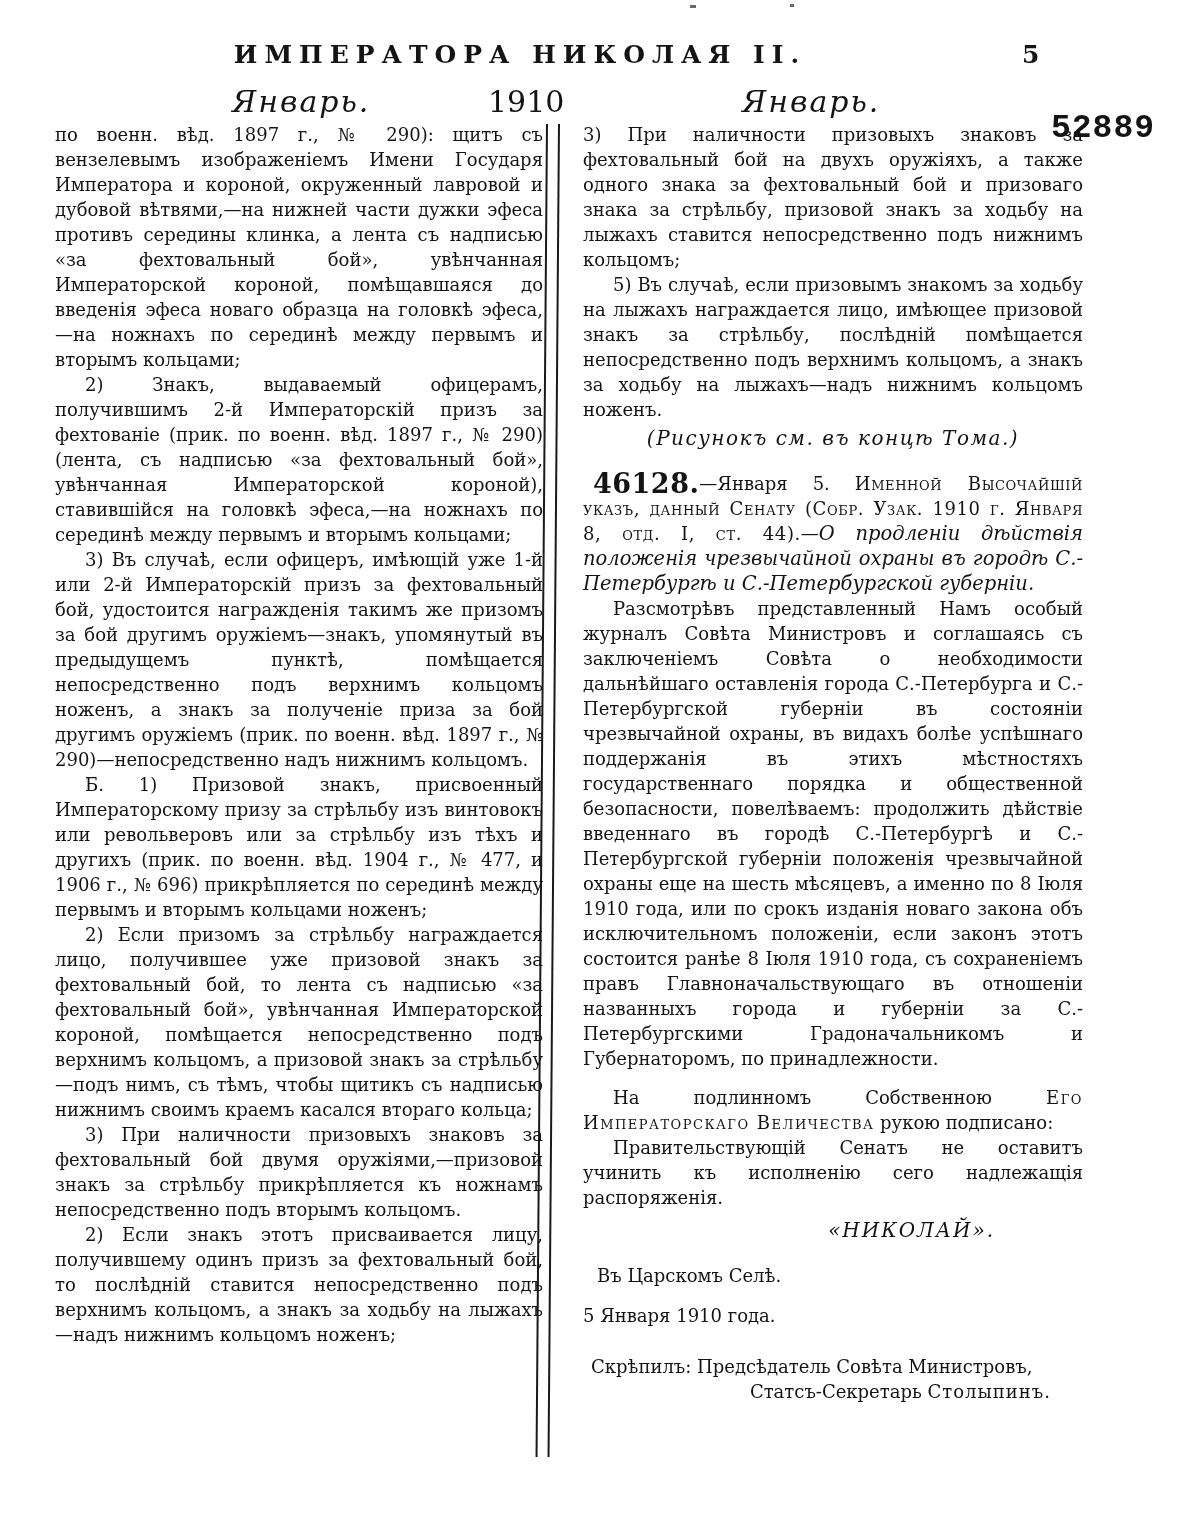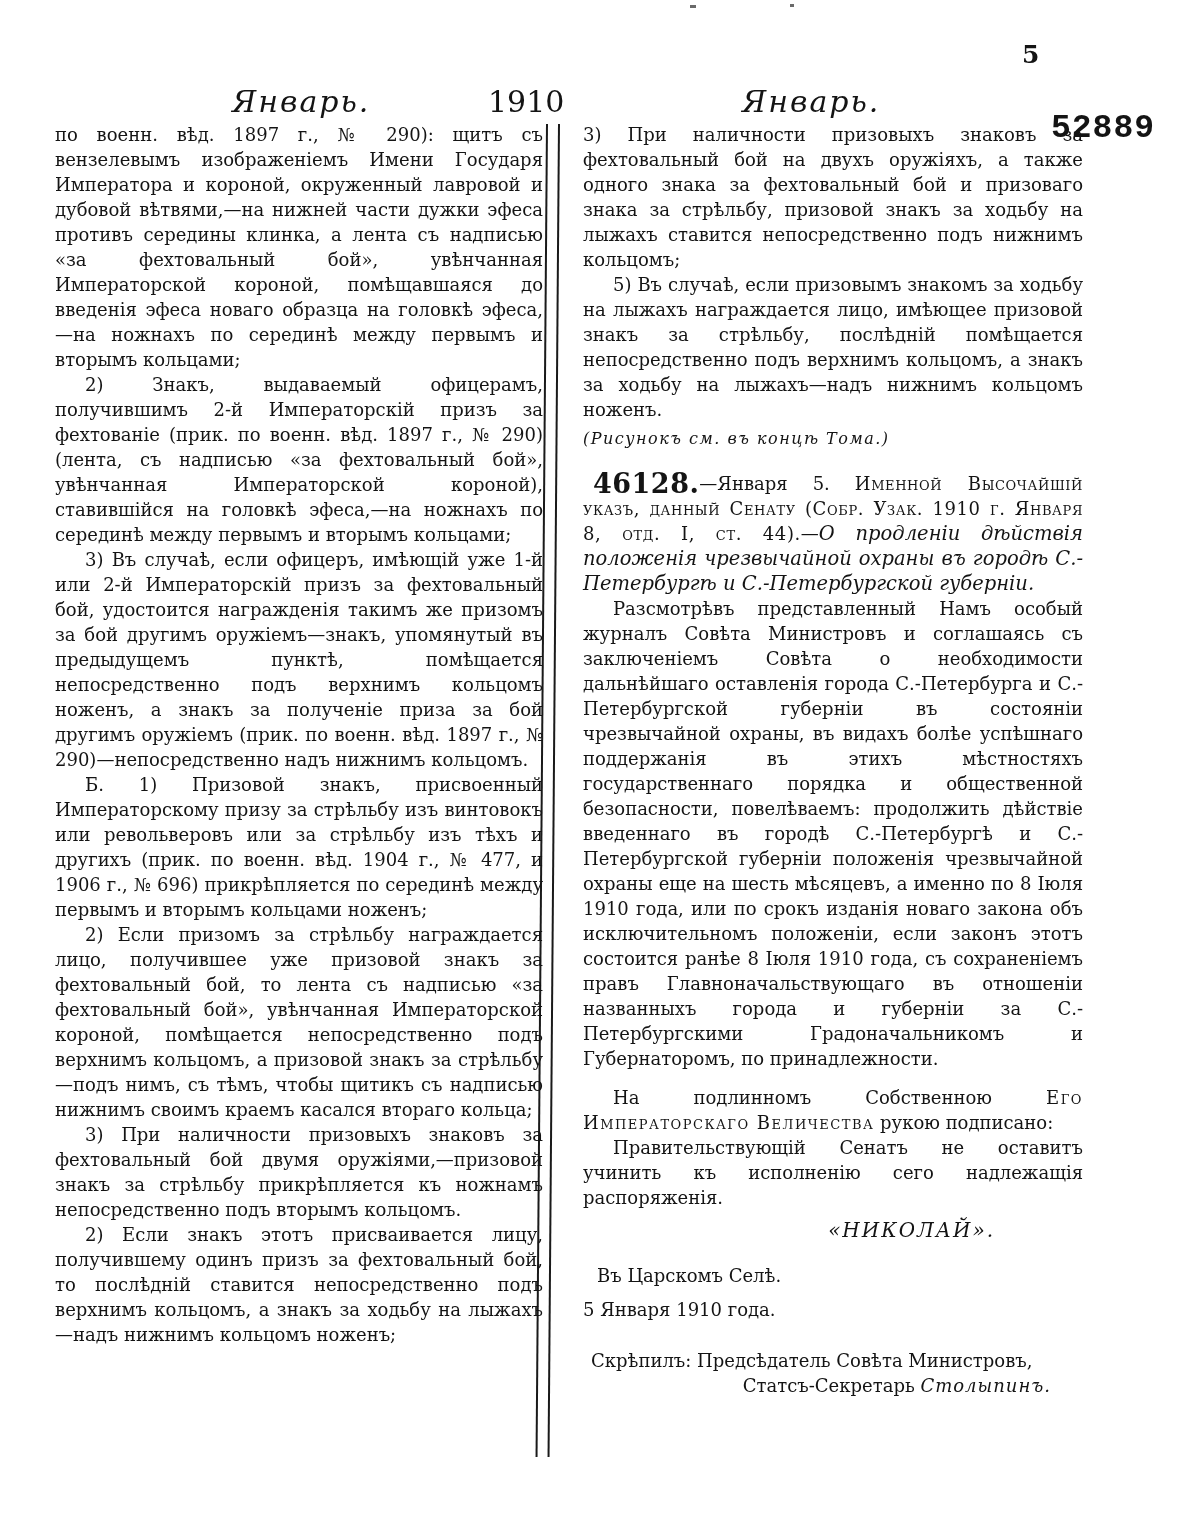--- a/index.html
+++ b/index.html
@@ -51,54 +51,55 @@
     font-size:18px; line-height:25px;
   }
   .col-left  { left:55px;  width:488px; }
   .col-right { left:583px; width:500px; }
 
   .para { margin:0; text-indent:30px; }
   .para.continuation { text-indent:0; }
 
   .figure-note {
     margin:4px 0 2px 0; text-indent:0;
-    text-align:left;
-    font-style:italic; font-size:16px; letter-spacing:1.5px;
+    text-align:center;
+    font-style:italic; font-size:20px; letter-spacing:1.5px;
   }
 
   .section-head { margin-top:20px; text-indent:10px; }
   .section-number {
     font-size:27px; font-weight:700;
     line-height:25px; vertical-align:-3px; letter-spacing:0.5px;
   }
   .sc { font-variant:small-caps; letter-spacing:0.6px; }
   .section-title { font-style:italic; font-size:19.5px; }
 
   .sig-intro { margin-top:14px; }
   .sc-spaced { font-variant:small-caps; letter-spacing:1.5px; }
 
   .signature-line {
     margin-top:8px; text-indent:0;
     text-align:right; padding-right:88px;
     font-style:italic; font-size:20px; letter-spacing:2px;
   }
   .place-line { margin-top:14px; text-indent:14px; text-align:left; }
-  .date-line  { margin-top:9px;  text-indent:0;  text-align:left; }
+  .date-line  { margin-top:15px;  text-indent:0;  text-align:left; }
   .countersign-1 { margin-top:26px; text-indent:8px; text-align:left; }
   .countersign-2 { margin-top:0; text-indent:0; text-align:right; padding-right:32px; }
-  .name-italic { font-style:italic; letter-spacing:1px; }
+  .name-italic { letter-spacing:1px; }
 </style>
 </head>
 <body>
 
 <div class="page">
 
   <div class="speck speck-1"></div>
   <div class="speck speck-2"></div>
 
+  <div class="header-title">ИМПЕРАТОРА НИКОЛАЯ II.</div>
   <div class="page-num">5</div>
   <div class="subhead italic sub-left">Январь.</div>
   <div class="subhead sub-year">1910</div>
   <div class="subhead italic sub-right">Январь.</div>
 
   <div class="margin-number" style="position:absolute; left:1051px; top:110px; font-size:33px; font-weight:700; letter-spacing:1px;font-family:Liberation Mono, monospace;">52889</div>
 
   <div class="divider"></div>
 
   <div class="col col-left">

